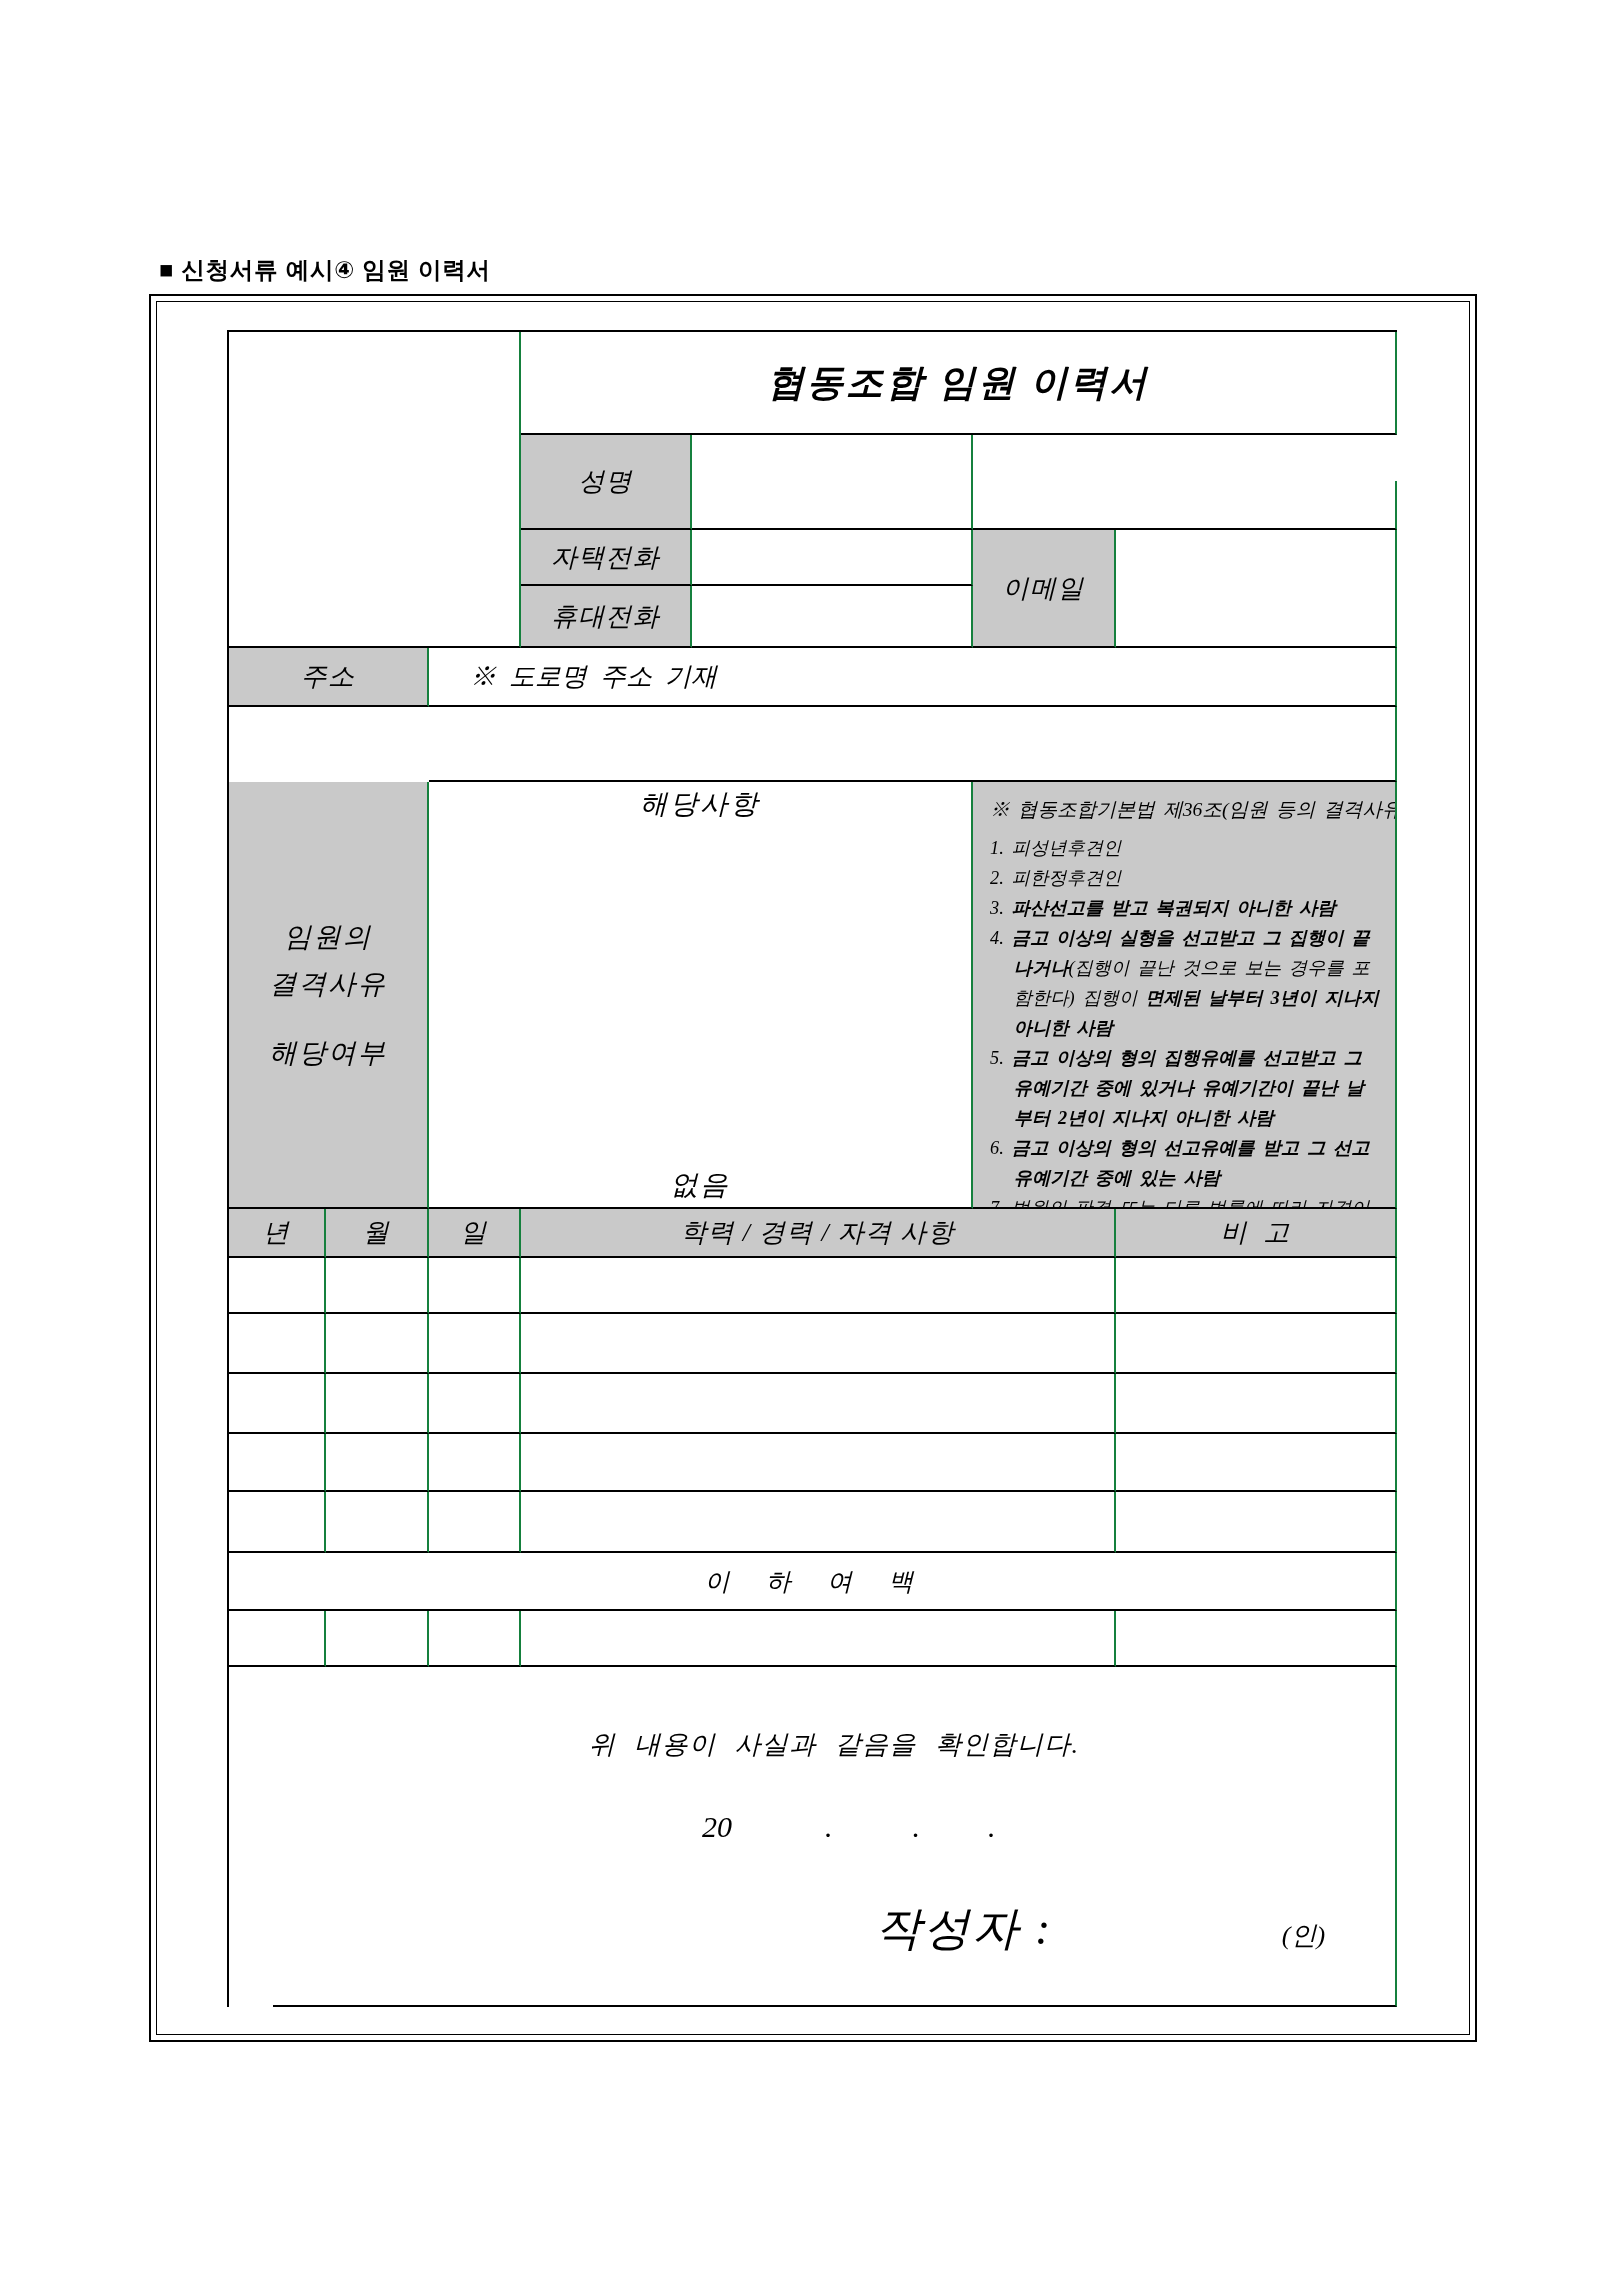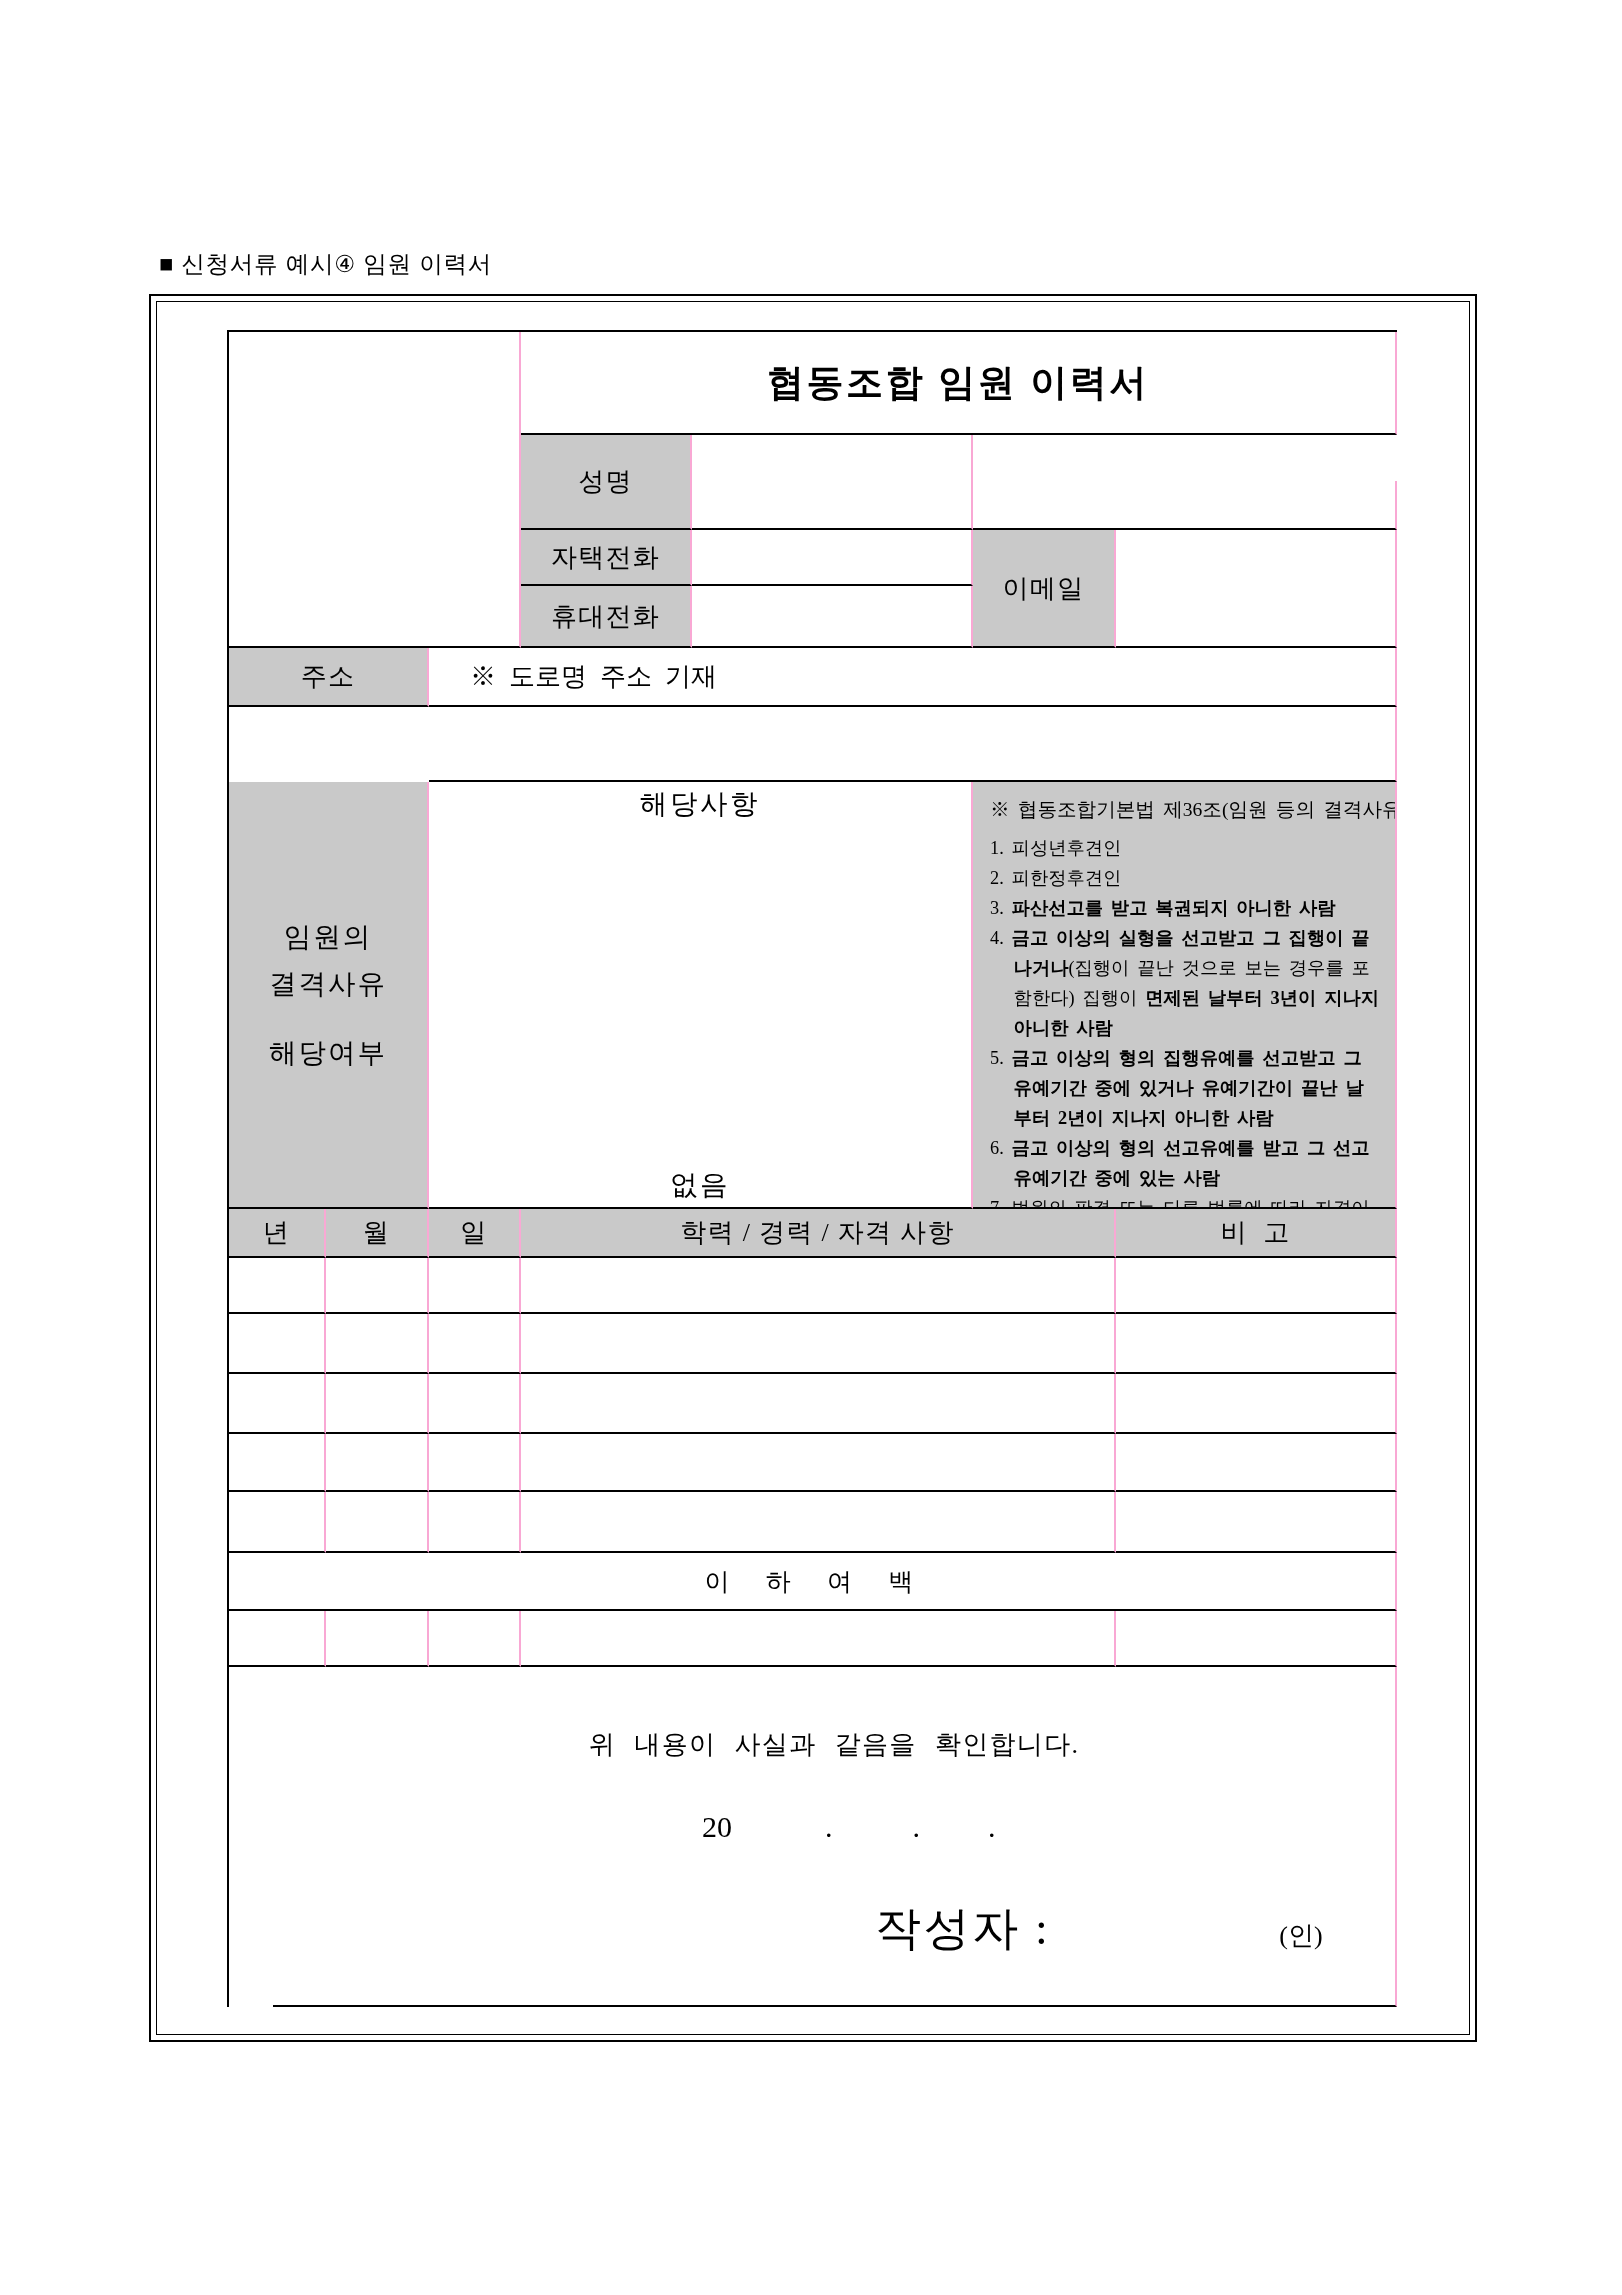--- a/index.html
+++ b/index.html
@@ -2,45 +2,46 @@
 <html style="font-size:10.5px"><head>
 <meta charset="utf-8">
 <style>
   html,body{margin:0;padding:0;}
   body{
     width:1623px;height:2295px;position:relative;background:#ffffff;
     font-family:"Liberation Serif","DejaVu Serif",serif;color:#000;
     -webkit-font-smoothing:antialiased;
   }
   .top-label{
-    position:absolute;left:159px;top:248px;
+    position:absolute;left:159px;top:254px;
     font-family:"Liberation Sans","DejaVu Sans",sans-serif;
-    font-size:23.6px;font-weight:400;letter-spacing:0.7px;white-space:pre;
+    font-size:23.6px;font-weight:700;letter-spacing:0.7px;white-space:pre;
   }
   .frame-outer{
     position:absolute;left:149px;top:294px;width:1328px;height:1748px;
     border:2.6px solid #000;box-sizing:border-box;
   }
   .frame-inner{
     position:absolute;left:4.6px;top:4.6px;right:4.6px;bottom:4.6px;
     border:1.3px solid #000;
   }
   .form-table{
     position:absolute;left:227px;top:330px;
     display:grid;box-sizing:content-box;
     grid-template-columns:97px 103px 92px 171px 281px 143px 281px;
     grid-template-rows:103px 46px 49px 56px 62px 59px 75px 427px 49px 56px 60px 60px 58px 61px 58px 56px 340px;
     border-top:2px solid #000;border-left:2px solid #000;
     background:#fff;
   }
   .cell{
-    border-right:2px solid #f9a8d4;border-bottom:2px solid #000;
+    border-right:2px solid #15803d;border-bottom:2px solid #000;
     box-sizing:border-box;min-width:0;min-height:0;
     display:flex;align-items:center;justify-content:center;
     overflow:hidden;
+    font-style:italic;
   }
   .gray{background:#c9c9c9;}
   .lbl{font-size:26px;letter-spacing:1.3px;white-space:pre;}
   .title-cell{font-family:"Liberation Sans","DejaVu Sans",sans-serif;font-size:37px;font-weight:800;letter-spacing:2.6px;white-space:pre;}
   .addr-val{justify-content:flex-start;padding-left:41px;font-size:26px;word-spacing:6.5px;white-space:pre;}
   .disq-label{flex-direction:column;font-size:27.5px;letter-spacing:2px;line-height:47px;}
   .disq-label .gap{margin-top:22px;}
   .status-cell{flex-direction:column;font-size:27.5px;letter-spacing:2.6px;line-height:44px;justify-content:space-between;}
   .law-cell{
     display:block;padding:13px 14.4px 0 17px;font-size:18.3px;line-height:30px;word-spacing:3.3px;

